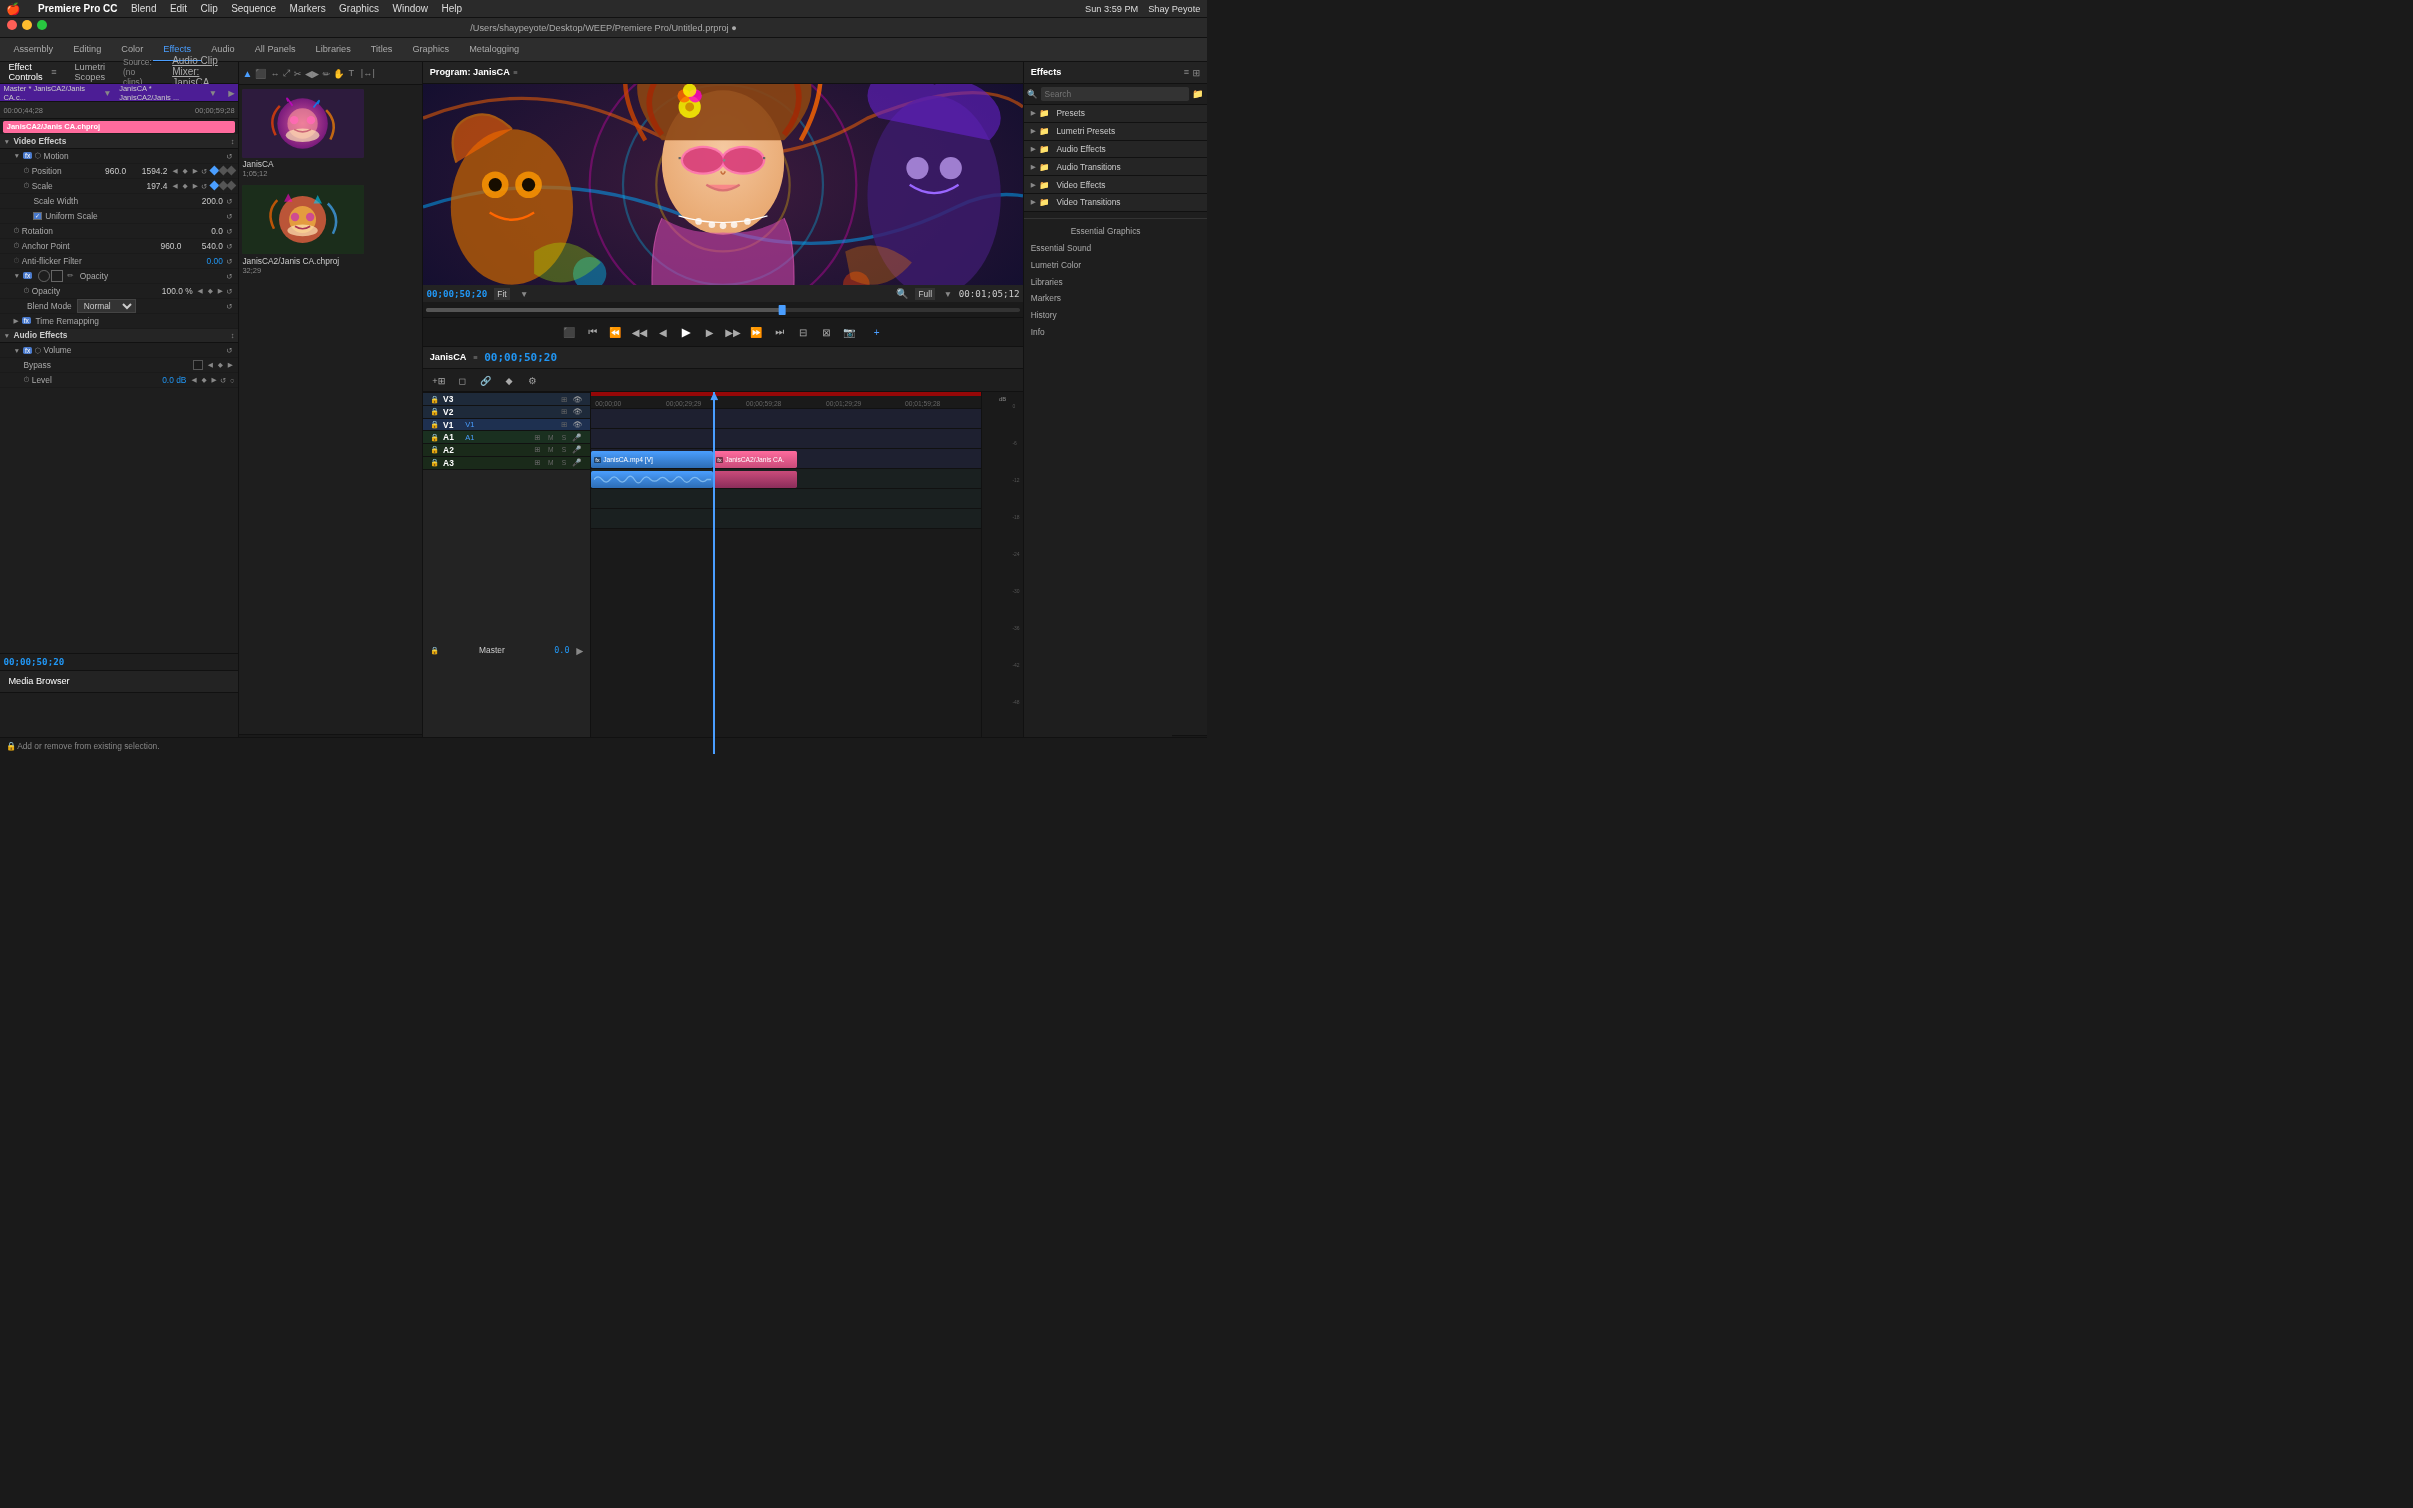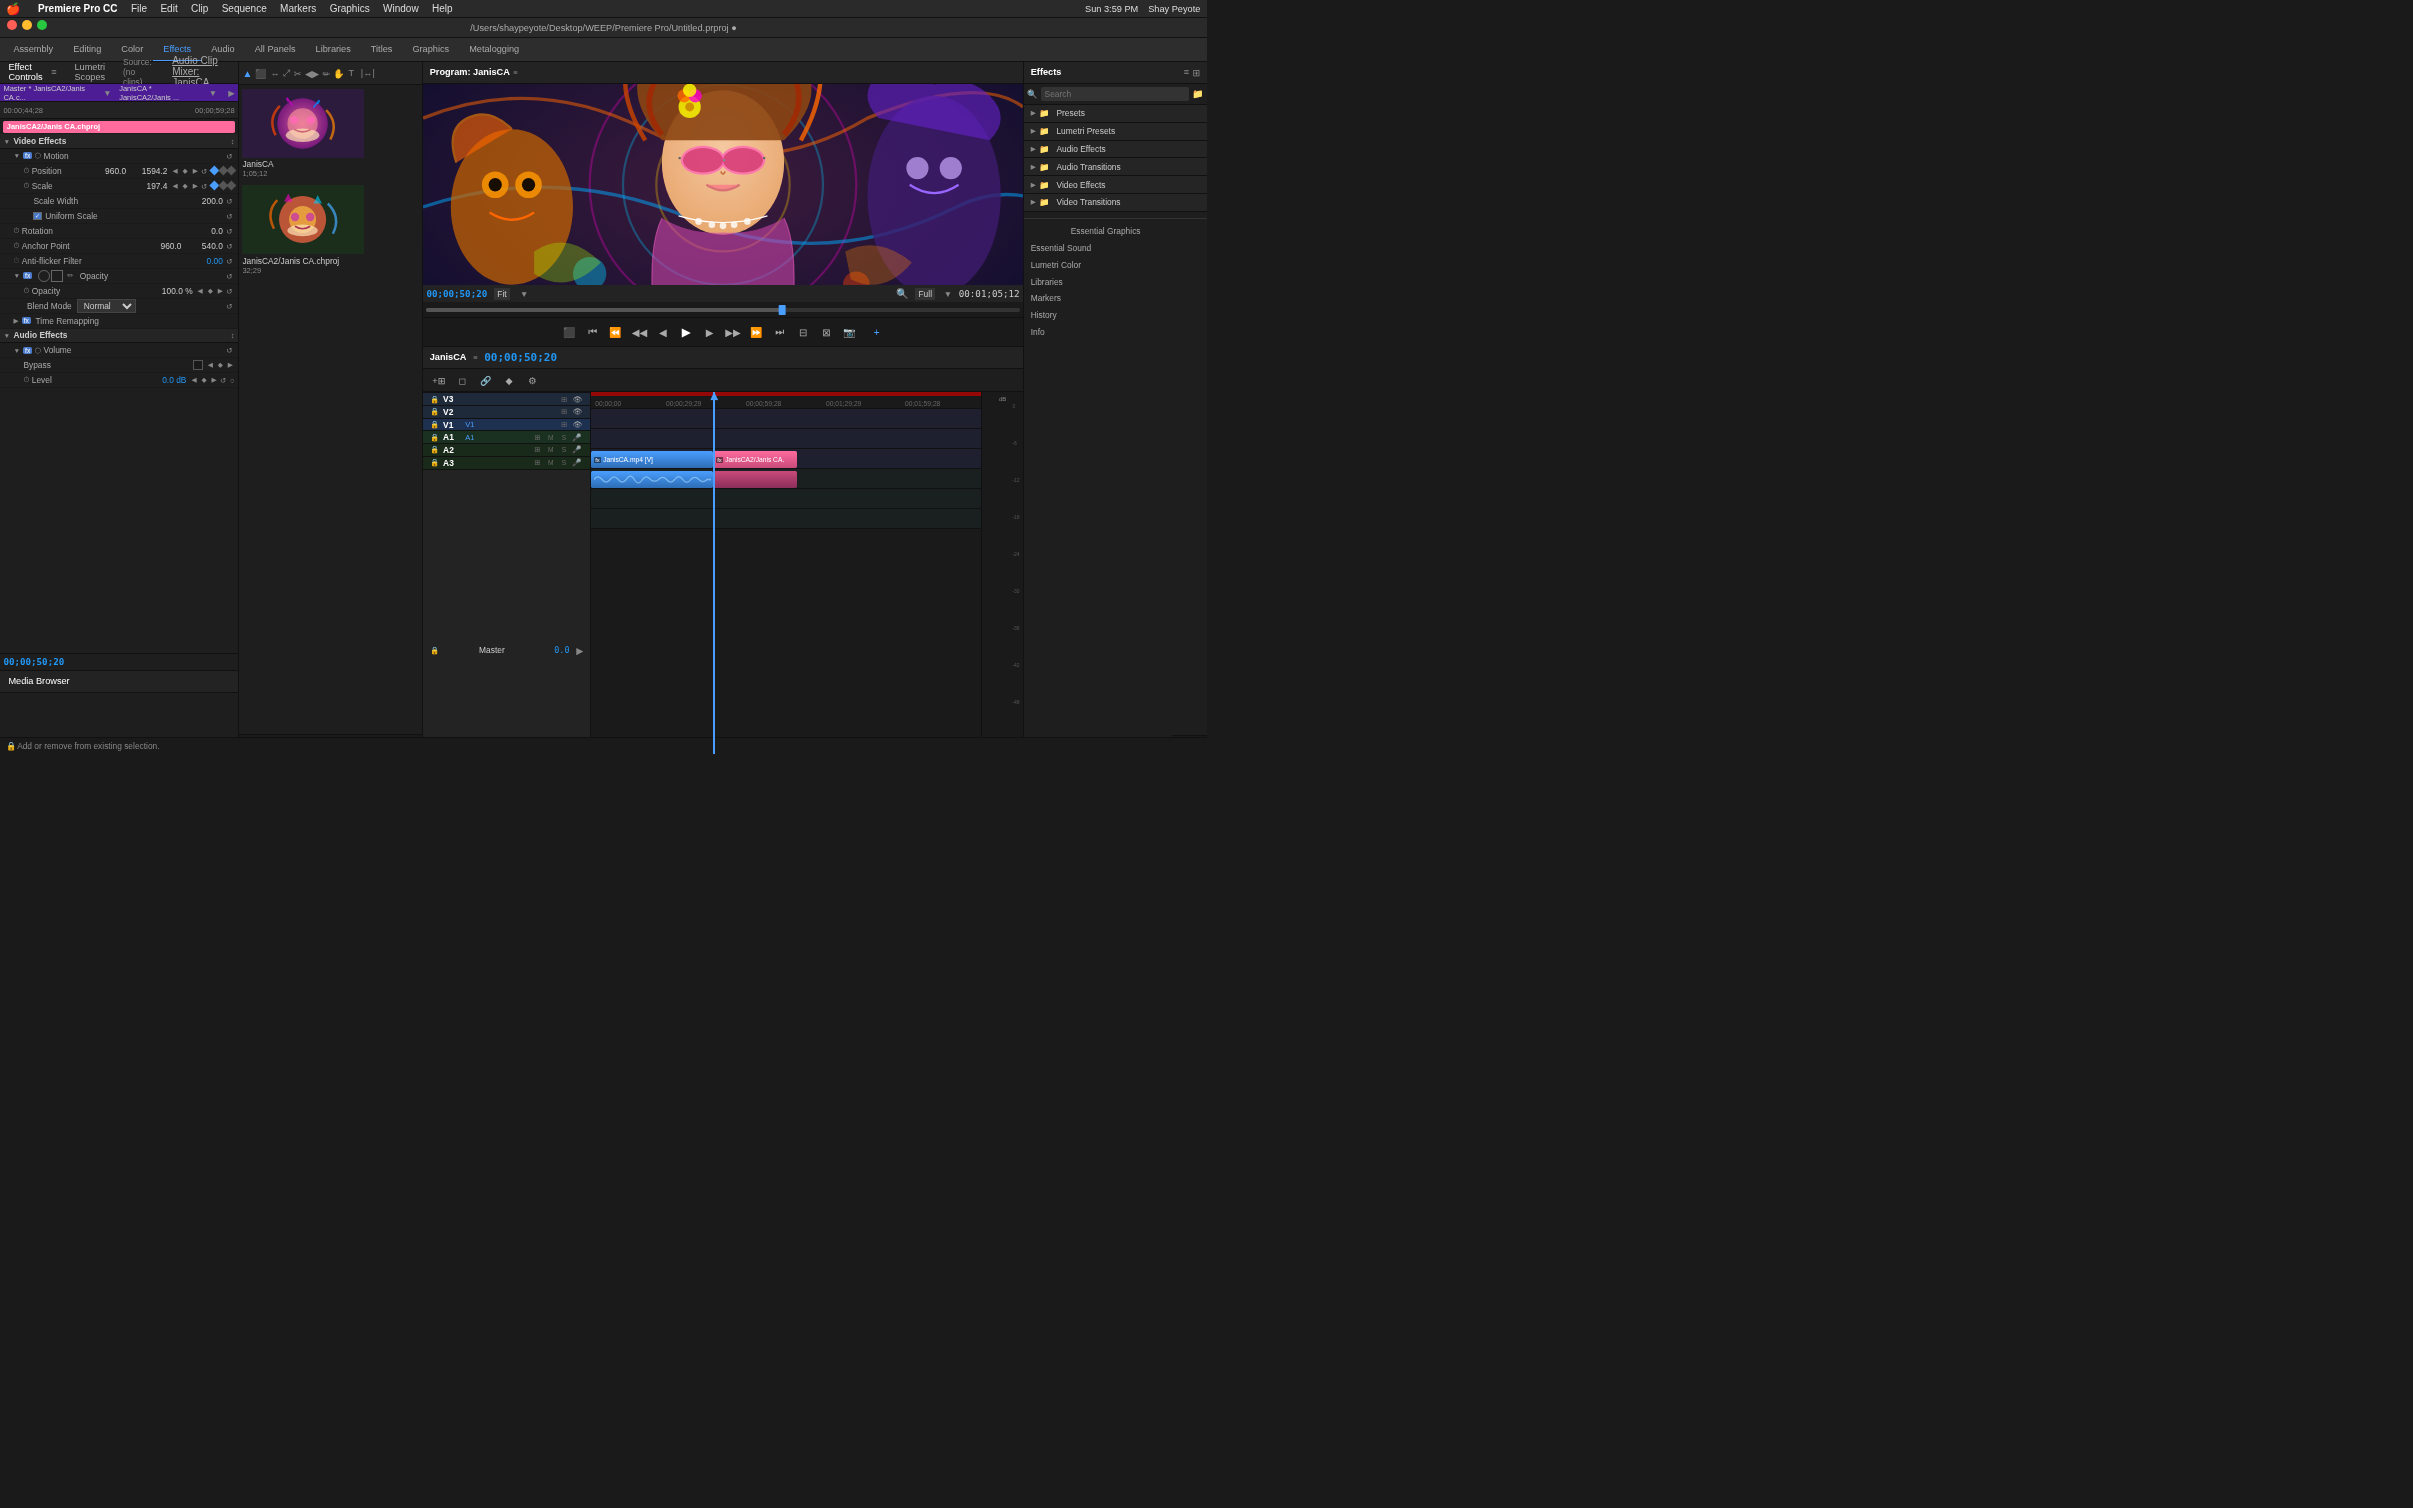--- a/index.html
+++ b/index.html
@@ -679,21 +679,21 @@
 
 <div class="window-controls">
   <div class="wc close"></div>
   <div class="wc min"></div>
   <div class="wc max"></div>
 </div>
 
 <div class="menubar">
   <span class="apple">🍎</span>
   <span class="app-name">Premiere Pro CC</span>
-  <span>File</span>
+  <span>Blend</span>
   <span>Edit</span>
   <span>Clip</span>
   <span>Sequence</span>
   <span>Markers</span>
   <span>Graphics</span>
   <span>Window</span>
   <span>Help</span>
   <div class="menubar-right">
     <span>Sun 3:59 PM</span>
     <span>Shay Peyote</span>

